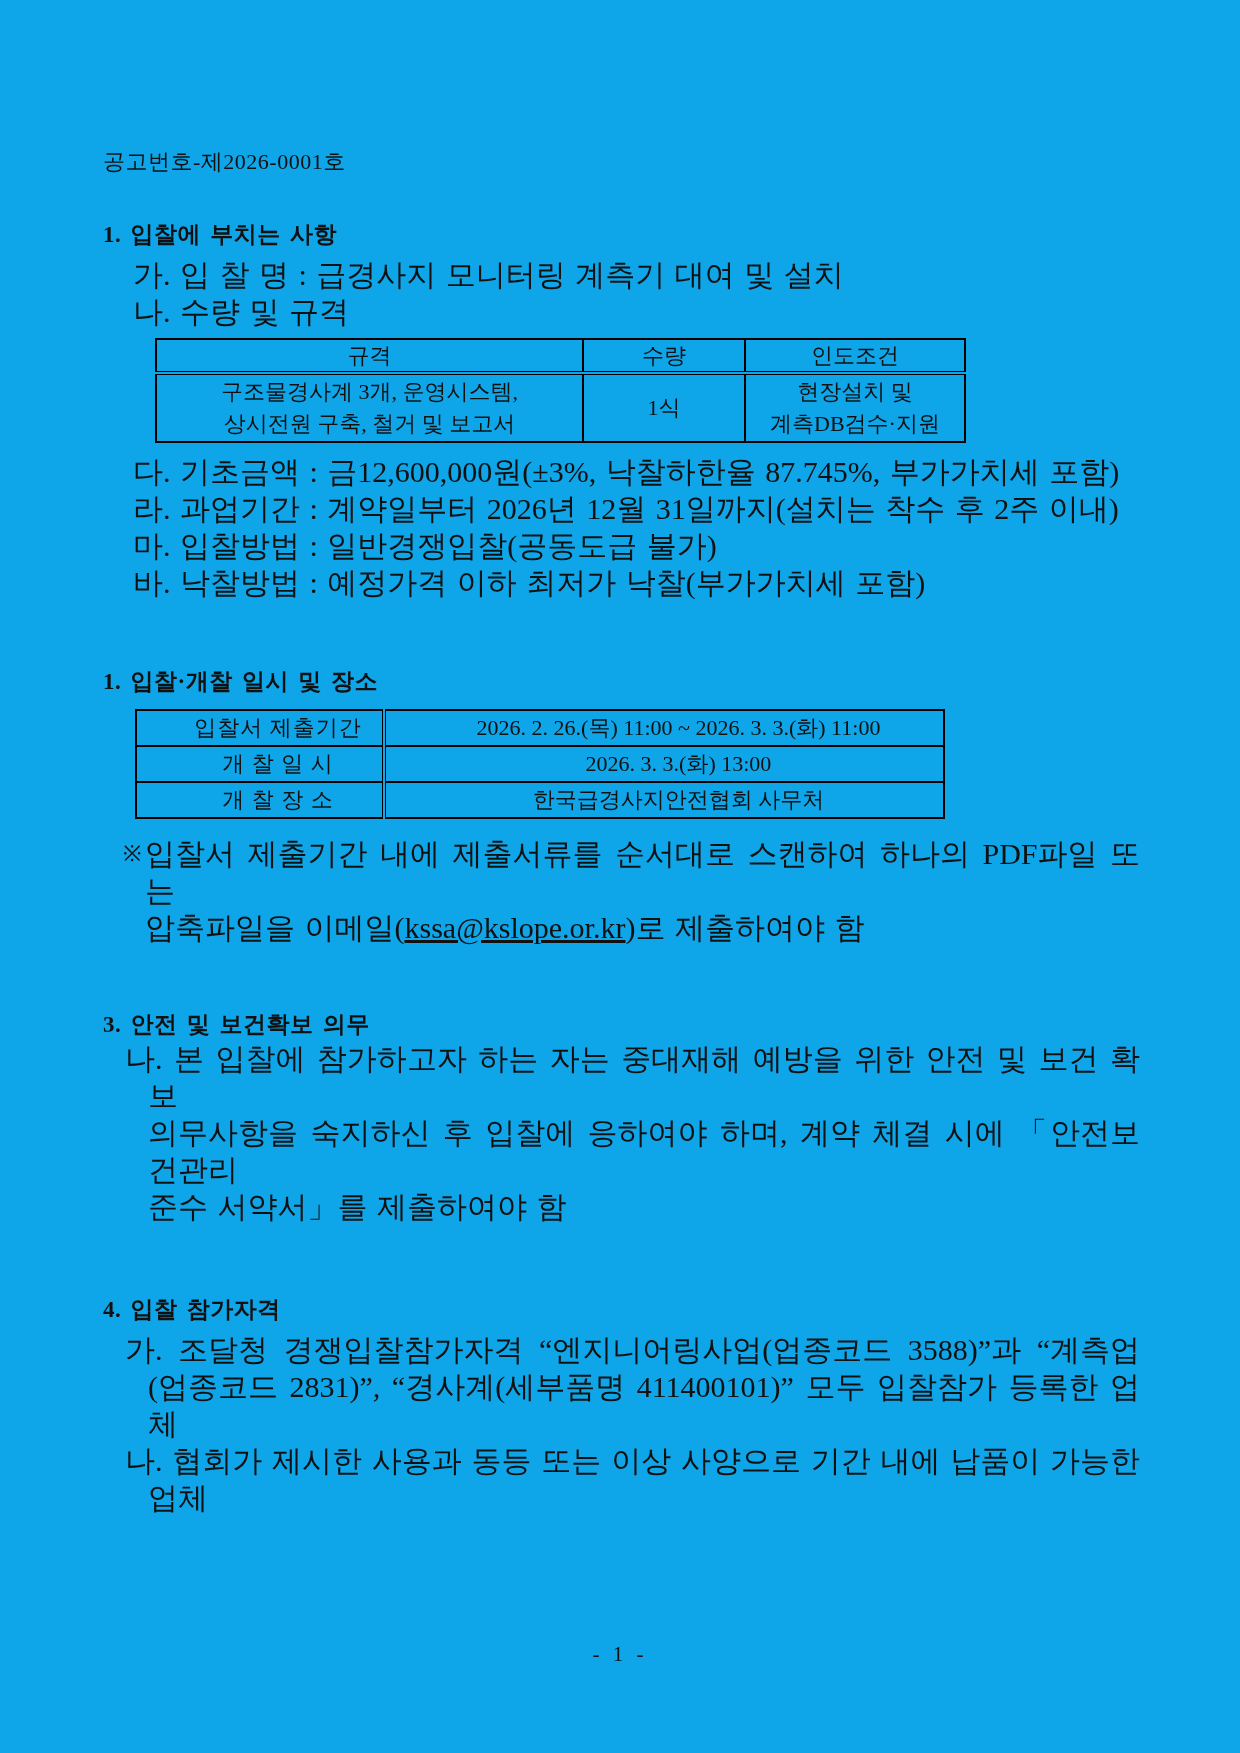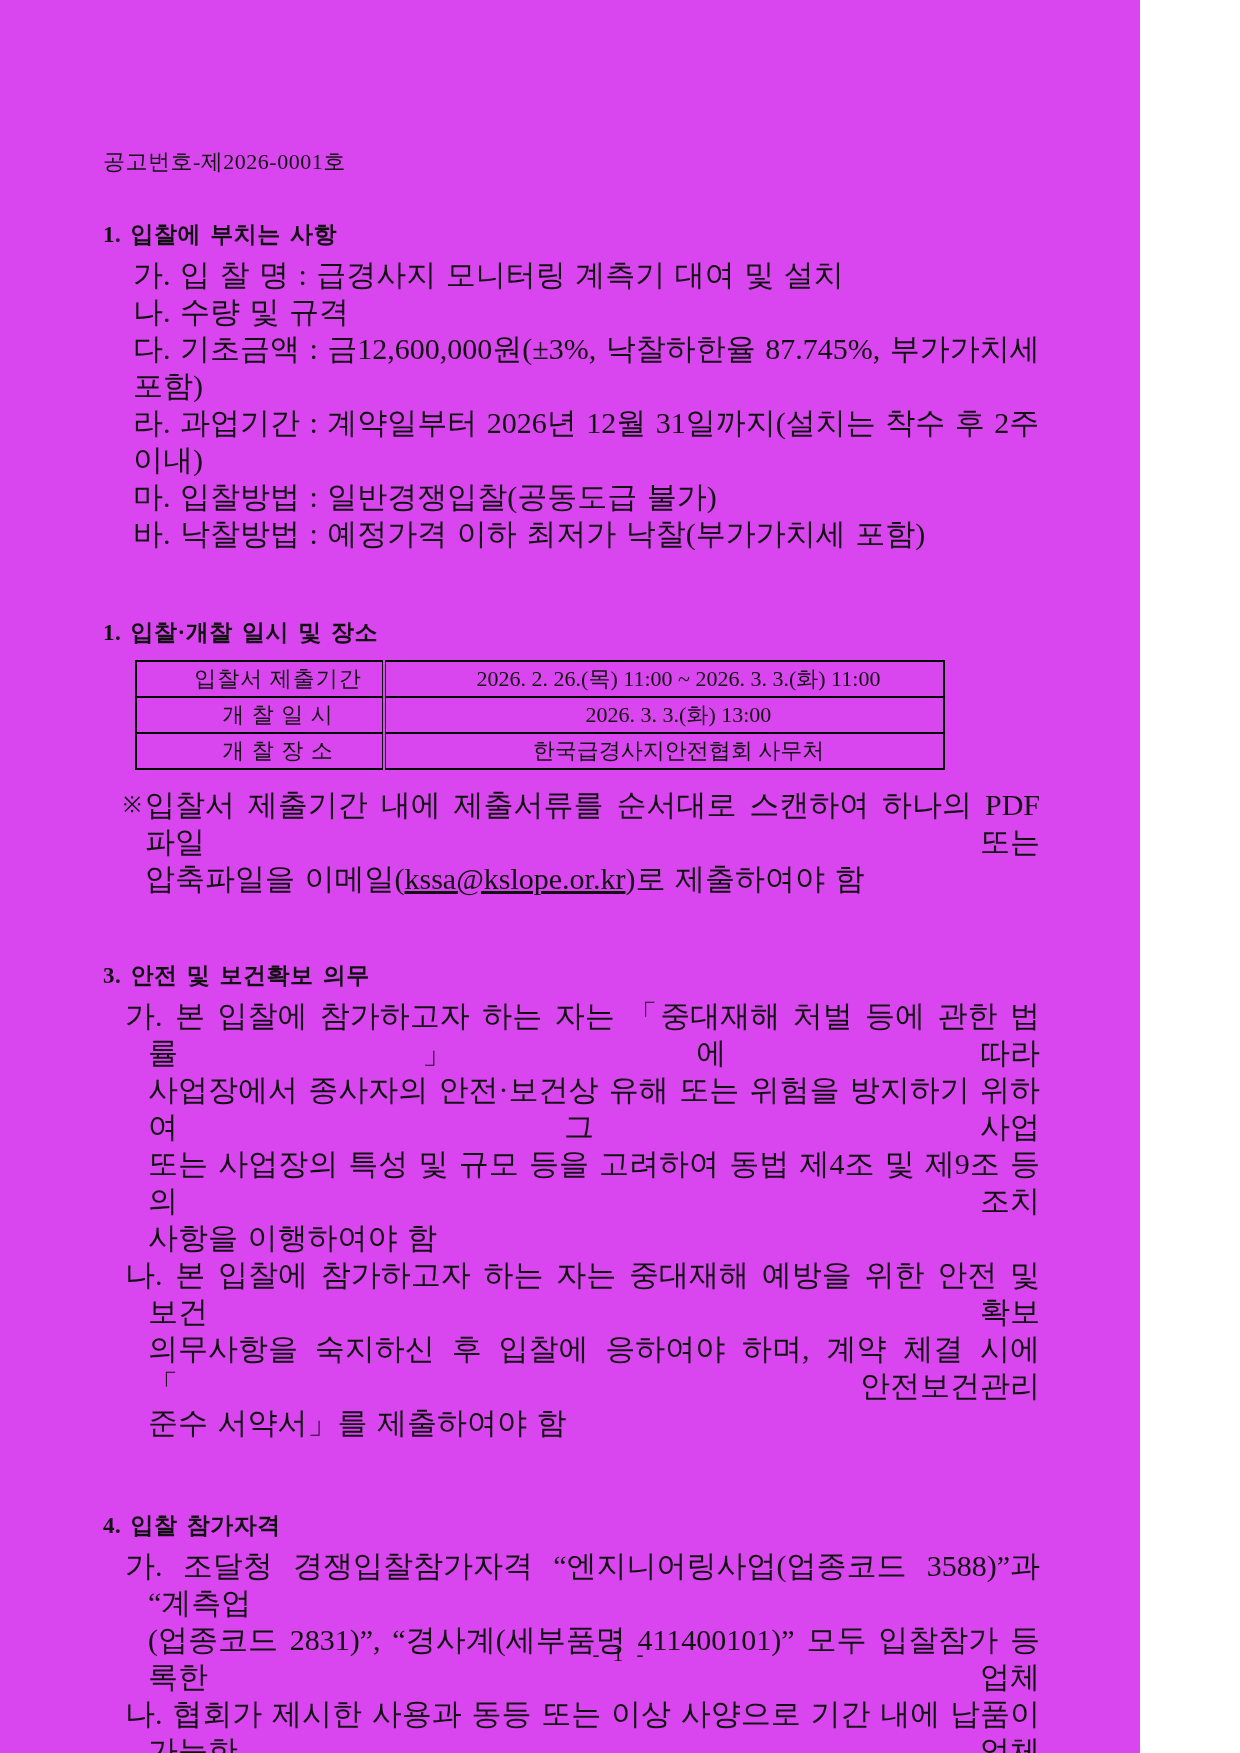--- a/index.html
+++ b/index.html
@@ -1,19 +1,19 @@
 <!DOCTYPE html>
 <html><head>
 <meta charset="utf-8">
 <style>
   html,body{margin:0;padding:0;background:#ffffff;}
   .page{
     position:relative;
-    width:1140px;height:1753px;
-    background:#d946ef;
+    width:1240px;height:1753px;
+    background:#0ea5e9;
     color:#111;
     font-family:"Liberation Serif","DejaVu Serif",serif;
     box-sizing:border-box;
     padding:148px 100px 0 103px;
     overflow:hidden;
   }
   .doc-number{font-size:22px;line-height:28px;letter-spacing:0.5px;}
   .title-wrap{margin-top:24px;text-align:center;}
   .title{
     display:inline-block;
@@ -76,20 +76,40 @@
 
 <div class="page">
 
   <div class="doc-number">공고번호-제2026-0001호</div>
 
 
   <div class="sec-heading s1-head">1. 입찰에 부치는 사항</div>
   <div class="line indent1 after-head">가. 입 찰 명 : 급경사지 모니터링 계측기 대여 및 설치</div>
   <div class="line indent1">나. 수량 및 규격</div>
 
+  <table class="t1">
+    <tbody>
+      <tr>
+        <th class="col-spec">규격</th>
+        <th class="col-qty">수량</th>
+        <th class="col-del">인도조건</th>
+      </tr>
+      <tr>
+        <td>
+          <div>구조물경사계 3개, 운영시스템,</div>
+          <div>상시전원 구축, 철거 및 보고서</div>
+        </td>
+        <td>1식</td>
+        <td>
+          <div>현장설치 및</div>
+          <div>계측DB검수·지원</div>
+        </td>
+      </tr>
+    </tbody>
+  </table>
 
   <div class="line indent1">다. 기초금액 : 금12,600,000원(±3%, 낙찰하한율 87.745%, 부가가치세 포함)</div>
   <div class="line indent1">라. 과업기간 : 계약일부터 2026년 12월 31일까지(설치는 착수 후 2주 이내)</div>
   <div class="line indent1">마. 입찰방법 : 일반경쟁입찰(공동도급 불가)</div>
   <div class="line indent1">바. 낙찰방법 : 예정가격 이하 최저가 낙찰(부가가치세 포함)</div>
 
   <div class="sec-heading s2-head">1. 입찰·개찰 일시 및 장소</div>
 
   <table class="t2">
     <tbody>
@@ -108,26 +128,20 @@
     </tbody>
   </table>
 
   <div class="note">
     <span class="note-marker">※</span>
     <div class="line full">입찰서 제출기간 내에 제출서류를 순서대로 스캔하여 하나의 PDF파일 또는</div>
     <div class="line"><span>압축파일을 이메일(</span><a class="email">kssa@kslope.or.kr</a><span>)로 제출하여야 함</span></div>
   </div>
 
   <div class="sec-heading s3-head">3. 안전 및 보건확보 의무</div>
-  <div class="hang after-head">
-    <div class="line first full">가. 본 입찰에 참가하고자 하는 자는 「중대재해 처벌 등에 관한 법률」에 따라</div>
-    <div class="line full">사업장에서 종사자의 안전·보건상 유해 또는 위험을 방지하기 위하여 그 사업</div>
-    <div class="line full">또는 사업장의 특성 및 규모 등을 고려하여 동법 제4조 및 제9조 등의 조치</div>
-    <div class="line">사항을 이행하여야 함</div>
-  </div>
   <div class="hang">
     <div class="line first full">나. 본 입찰에 참가하고자 하는 자는 중대재해 예방을 위한 안전 및 보건 확보</div>
     <div class="line full">의무사항을 숙지하신 후 입찰에 응하여야 하며, 계약 체결 시에 「안전보건관리</div>
     <div class="line">준수 서약서」를 제출하여야 함</div>
   </div>
 
   <div class="sec-heading s4-head">4. 입찰 참가자격</div>
   <div class="hang after-head">
     <div class="line first full">가. 조달청 경쟁입찰참가자격 “엔지니어링사업(업종코드 3588)”과 “계측업</div>
     <div class="line full">(업종코드 2831)”, “경사계(세부품명 411400101)” 모두 입찰참가 등록한 업체</div>

